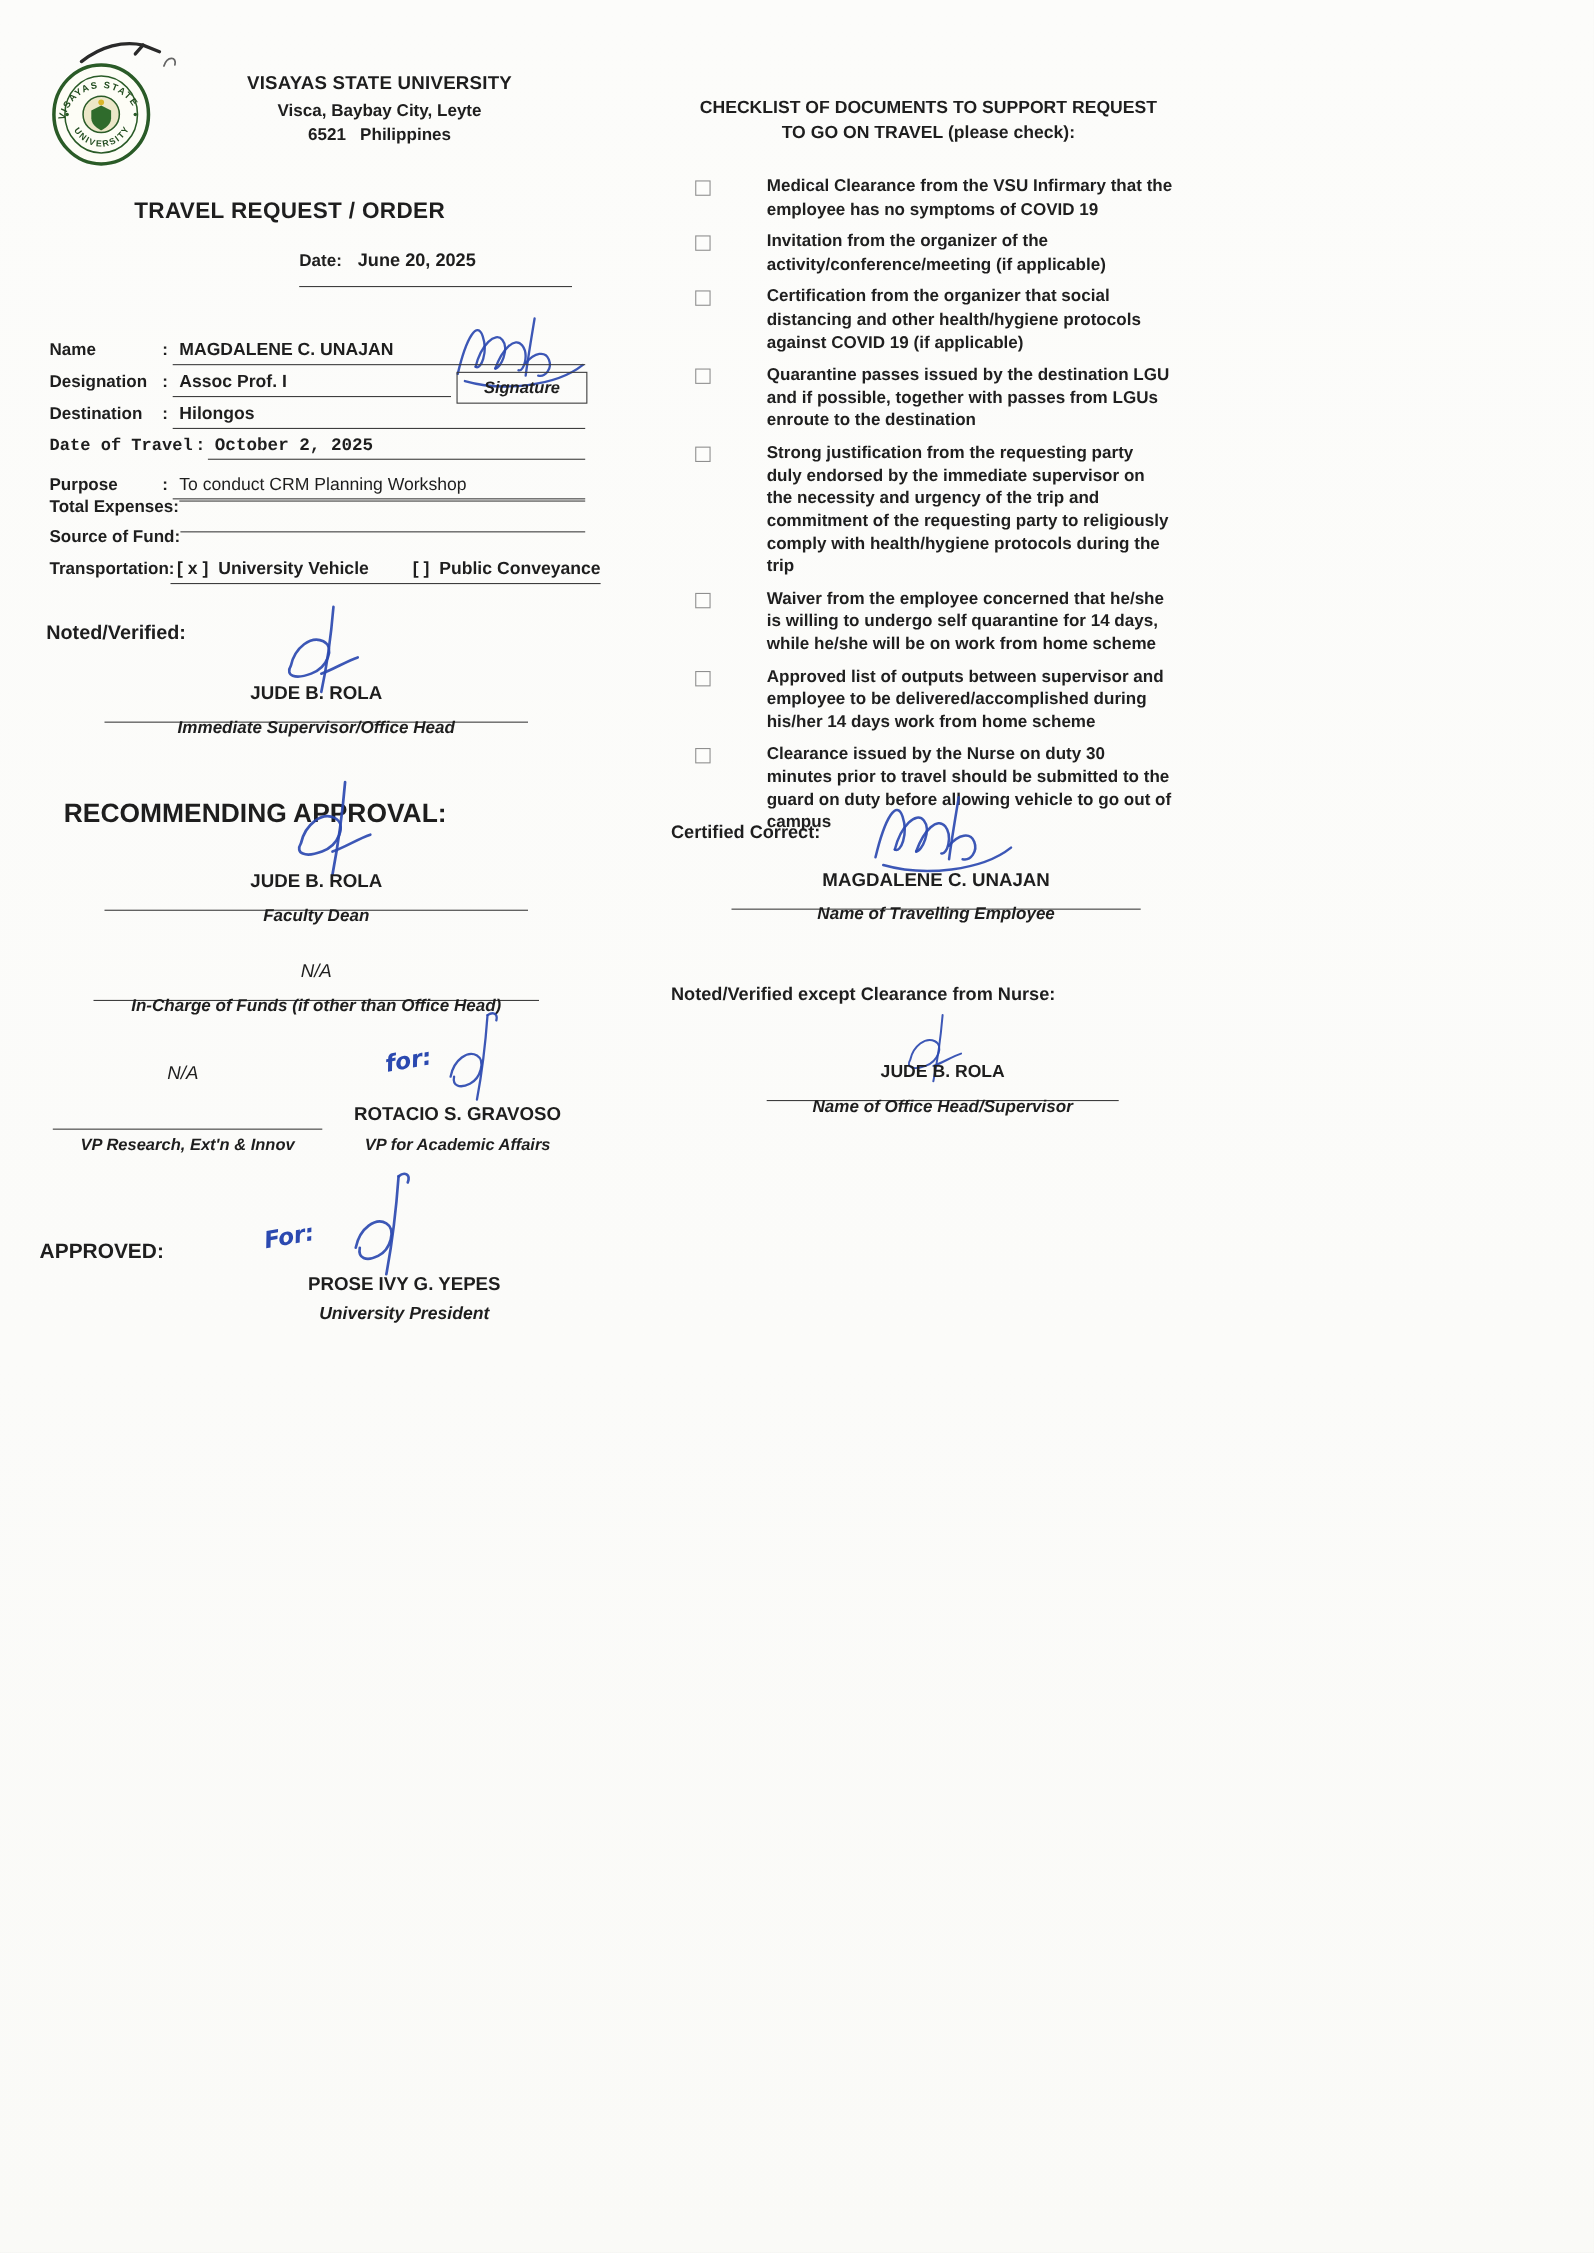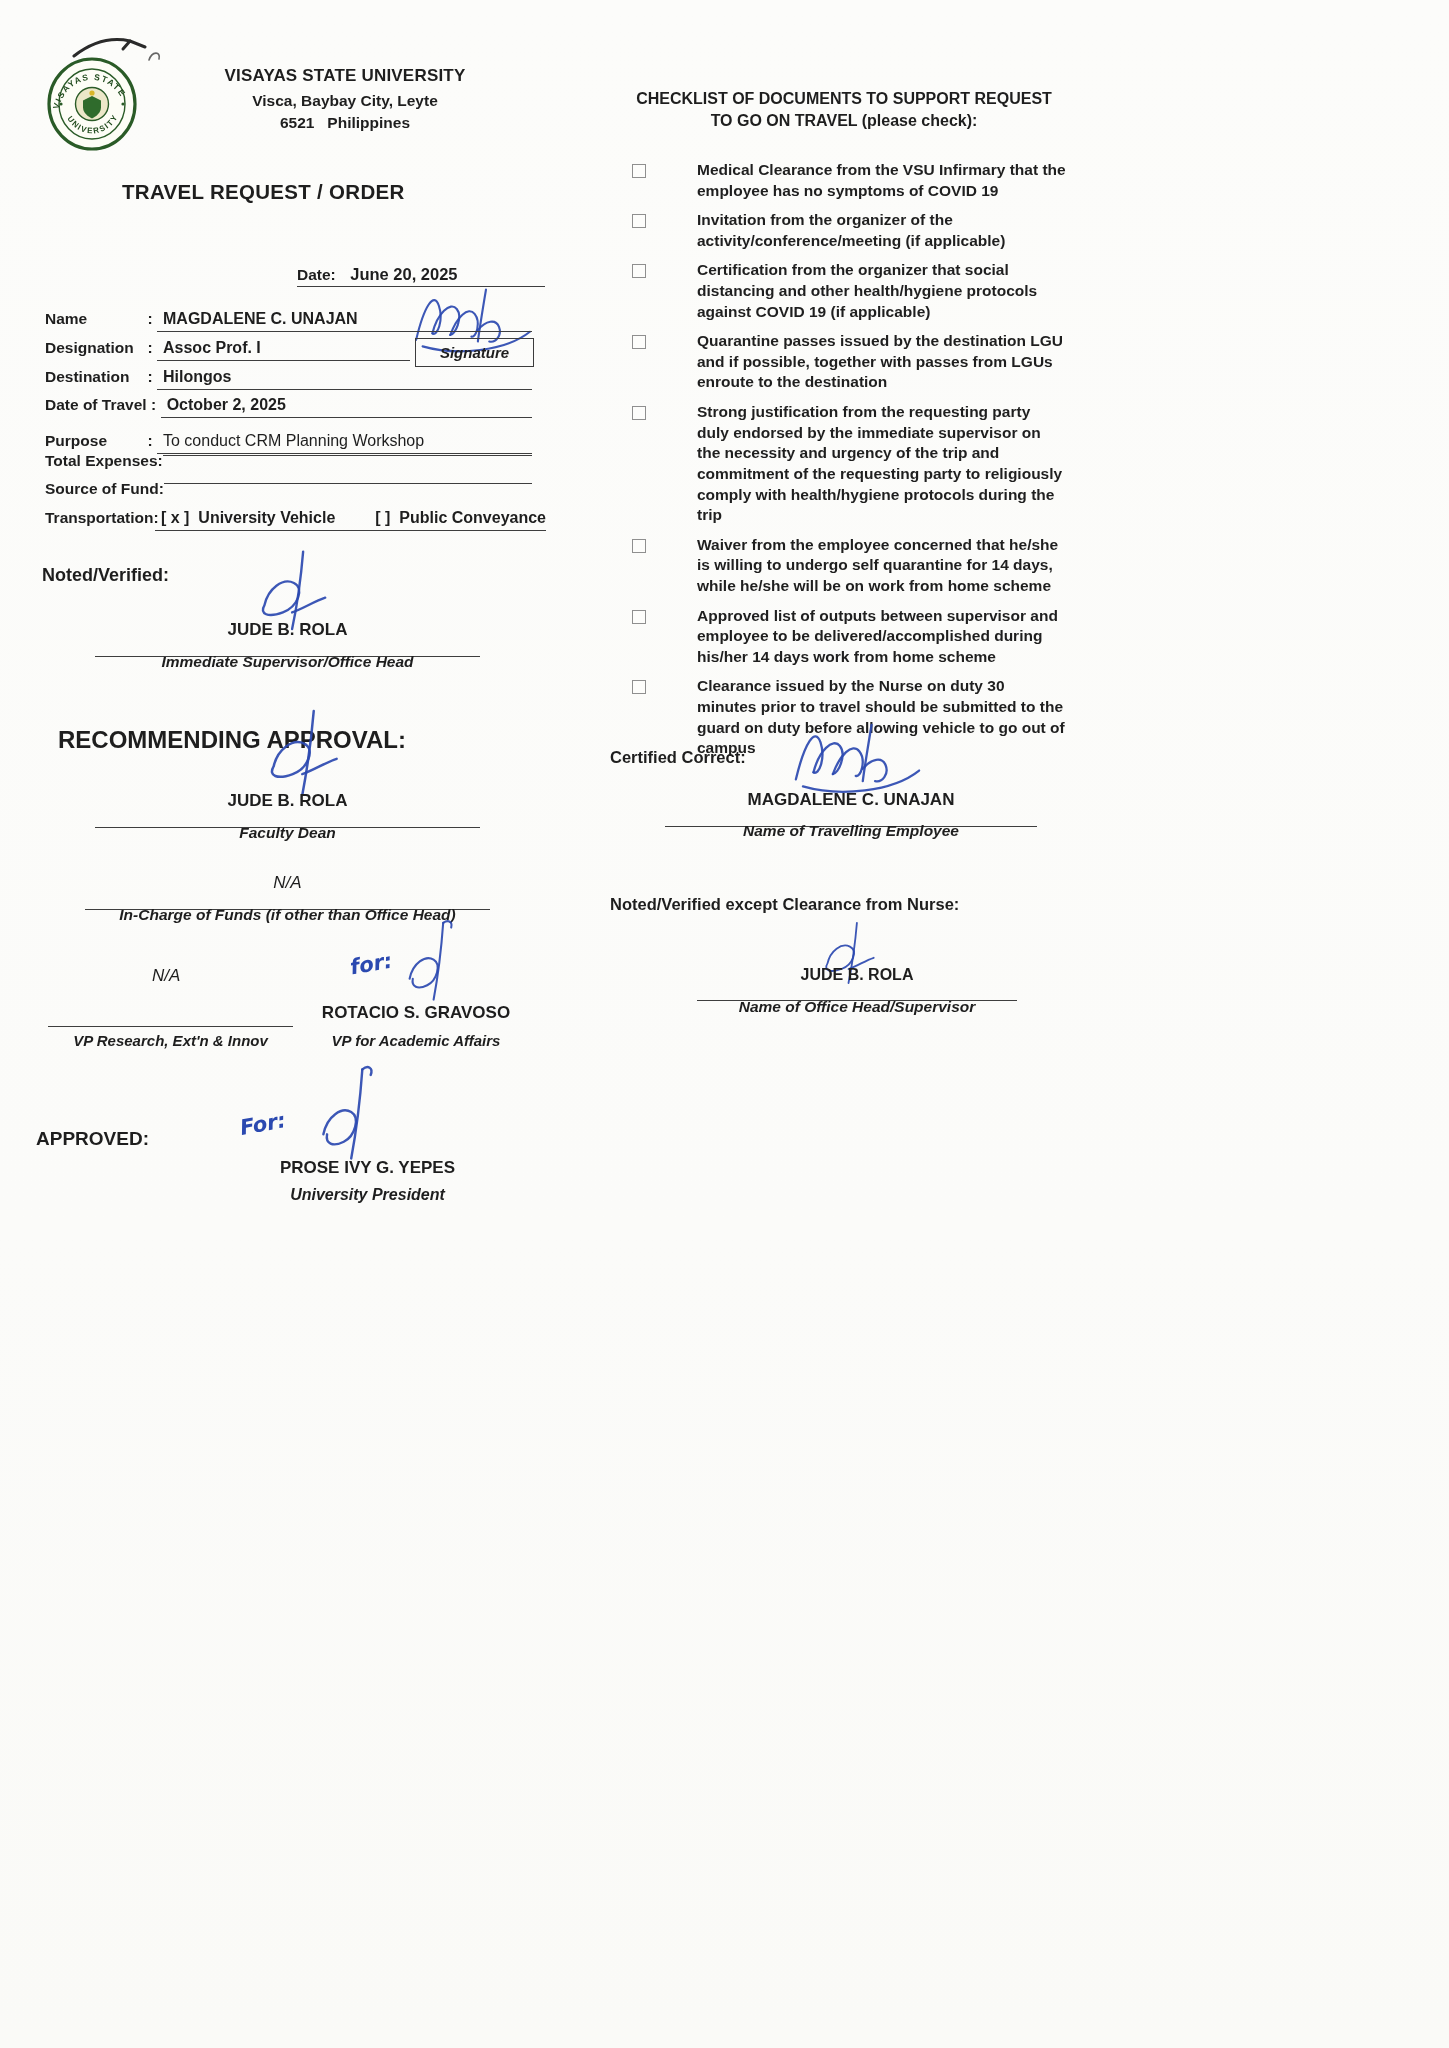--- a/index.html
+++ b/index.html
@@ -102,21 +102,21 @@
     <circle cx="15" cy="48" r="1.6" fill="#2a5b27"></circle>
     <circle cx="77" cy="48" r="1.6" fill="#2a5b27"></circle>
   </svg>
 
   <div class="abs center univ-name" style="left:170px;top:66px;width:350px;">VISAYAS STATE UNIVERSITY</div>
   <div class="abs center univ-addr" style="left:170px;top:92px;width:350px;">Visca, Baybay City, Leyte</div>
   <div class="abs center univ-addr pre" style="left:170px;top:114px;width:350px;">6521   Philippines</div>
 
   <div class="abs form-title" style="left:122px;top:180px;">TRAVEL REQUEST / ORDER</div>
 
-  <div class="abs uline" style="left:297px;top:228px;width:248px;padding-bottom:2px;margin-top:37px;">
+  <div class="abs uline" style="left:272px;top:228px;width:248px;padding-bottom:13px;">
     <span class="b" style="font-size:15.5px;">Date:</span>
     <span class="b" style="font-size:16.5px;margin-left:10px;">June 20, 2025</span>
   </div>
 
   <svg class="sig abs" style="left:408px;top:276px;width:130px;height:92px;" viewBox="0 0 160 100">
     <path d="M10,72 C20,30 32,12 38,30 C44,48 36,68 30,64"></path>
     <path d="M30,64 C36,40 52,24 60,34 C68,44 58,66 52,66"></path>
     <path d="M52,66 C60,44 74,30 82,40 C90,50 84,70 78,68"></path>
     <path d="M96,10 C92,34 88,58 86,74"></path>
     <path d="M86,60 C96,48 108,46 112,56 C116,66 108,76 100,74"></path>
@@ -134,21 +134,21 @@
     <span class="val">Assoc Prof. I</span>
   </div>
   <div class="abs sigbox" style="left:415px;top:338px;width:117px;height:27px;">
     <span>Signature</span>
   </div>
   <div class="abs frow" style="left:45px;top:368px;width:487px;">
     <span class="lbl">Destination</span>
     <span class="col">:</span>
     <span class="val">Hilongos</span>
   </div>
-  <div class="abs frow" style="left:45px;top:396px;width:487px;">
+  <div class="abs frow" style="left:45px;top:396px;width:487px;font-family:Liberation Mono, monospace;">
     <span class="lbl">Date of Travel</span>
     <span class="col">:</span>
     <span class="val">October 2, 2025</span>
   </div>
   <div class="abs frow" style="left:45px;top:432px;width:487px;">
     <span class="lbl">Purpose</span>
     <span class="col">:</span>
     <span class="val normal">To conduct CRM Planning Workshop</span>
   </div>
   <div class="abs frow" style="left:45px;top:452px;width:487px;">

